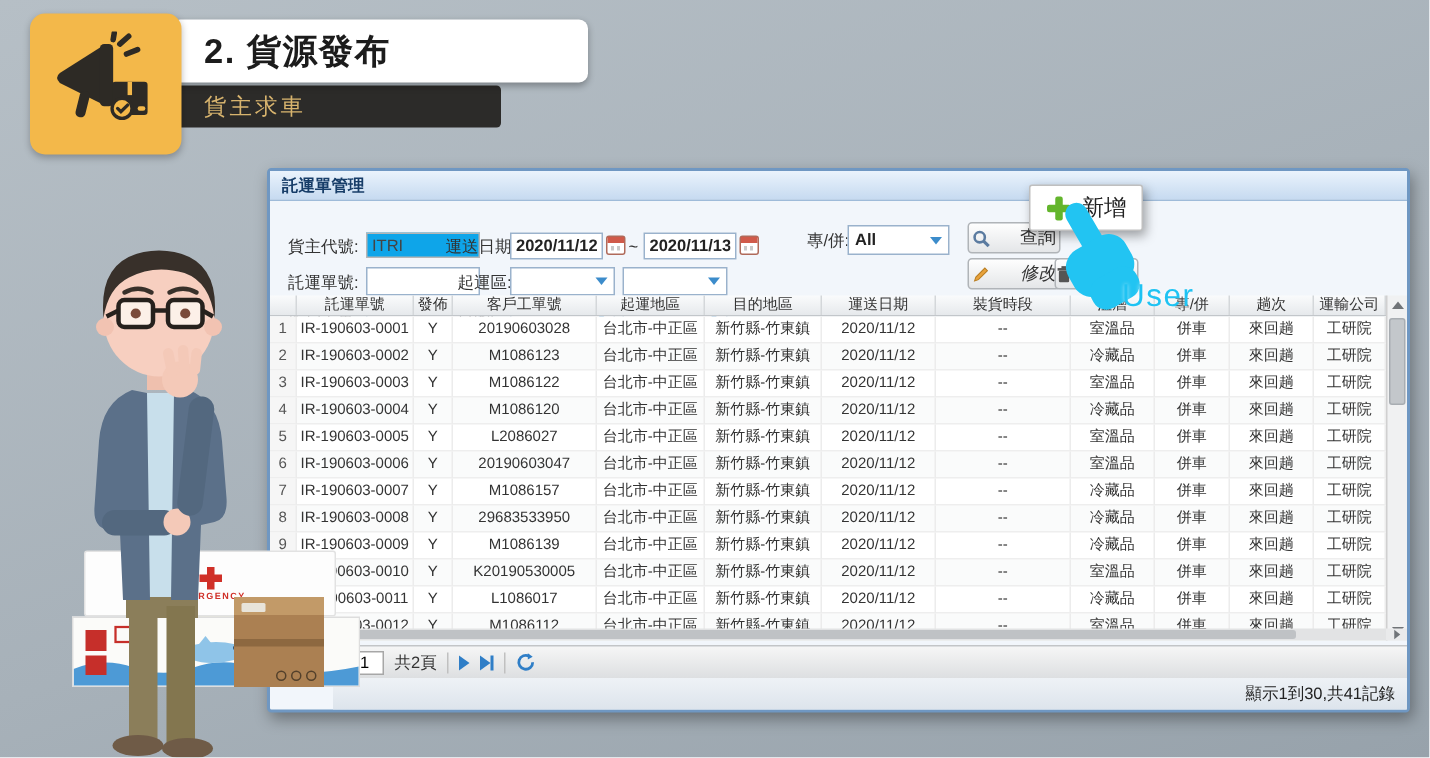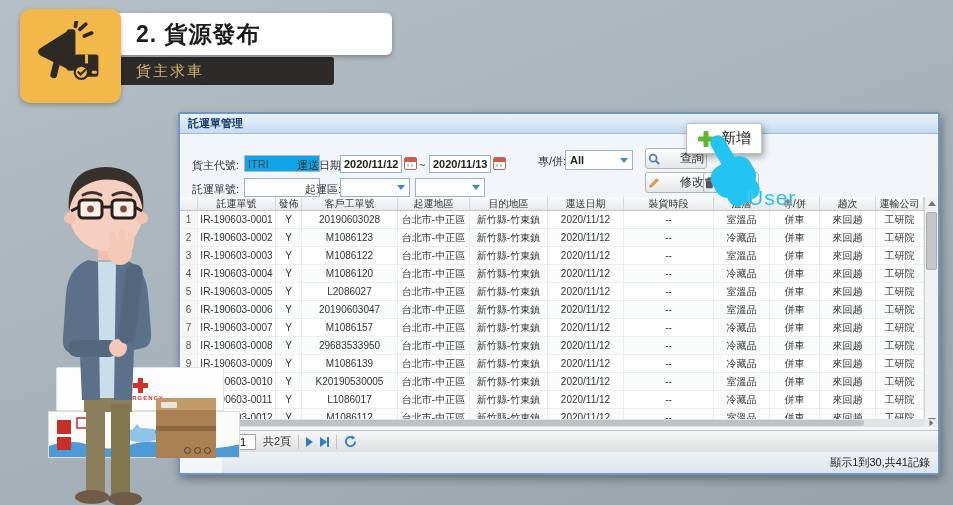--- a/index.html
+++ b/index.html
@@ -190,21 +190,21 @@
         <span class="chev"></span>
       </div>
 
       <div class="btn" style="left:465px;top:14px;width:62px;height:21px;">
         <svg width="12" height="12" viewBox="0 0 14 14">
             <circle cx="6" cy="6" r="4" fill="none" stroke="#5b7ba0" stroke-width="2"></circle>
             <line x1="9" y1="9" x2="13" y2="13" stroke="#5b7ba0" stroke-width="2.4"></line>
           </svg>
         <span>查詢</span>
       </div>
-      <div class="btn" style="left:465px;top:38px;width:62px;height:21px;">
+      <div class="btn" style="left:465px;top:38px;width:62px;height:21px;font-style:italic;">
         <svg width="12" height="12" viewBox="0 0 14 14">
             <path d="M2 12 L3 9 L10 2 L12 4 L5 11 Z" fill="#e8a23c" stroke="#b97e22" stroke-width="0.8"></path>
           </svg>
         <span>修改</span>
       </div>
       <div class="btn" style="left:523px;top:38px;width:56px;height:21px;">
         <svg width="11" height="12" viewBox="0 0 12 14">
             <rect x="2" y="4" width="8" height="9" rx="1" fill="#555"></rect>
             <rect x="1" y="2" width="10" height="2" fill="#555"></rect>
             <rect x="4" y="0.5" width="4" height="2" fill="#555"></rect>

